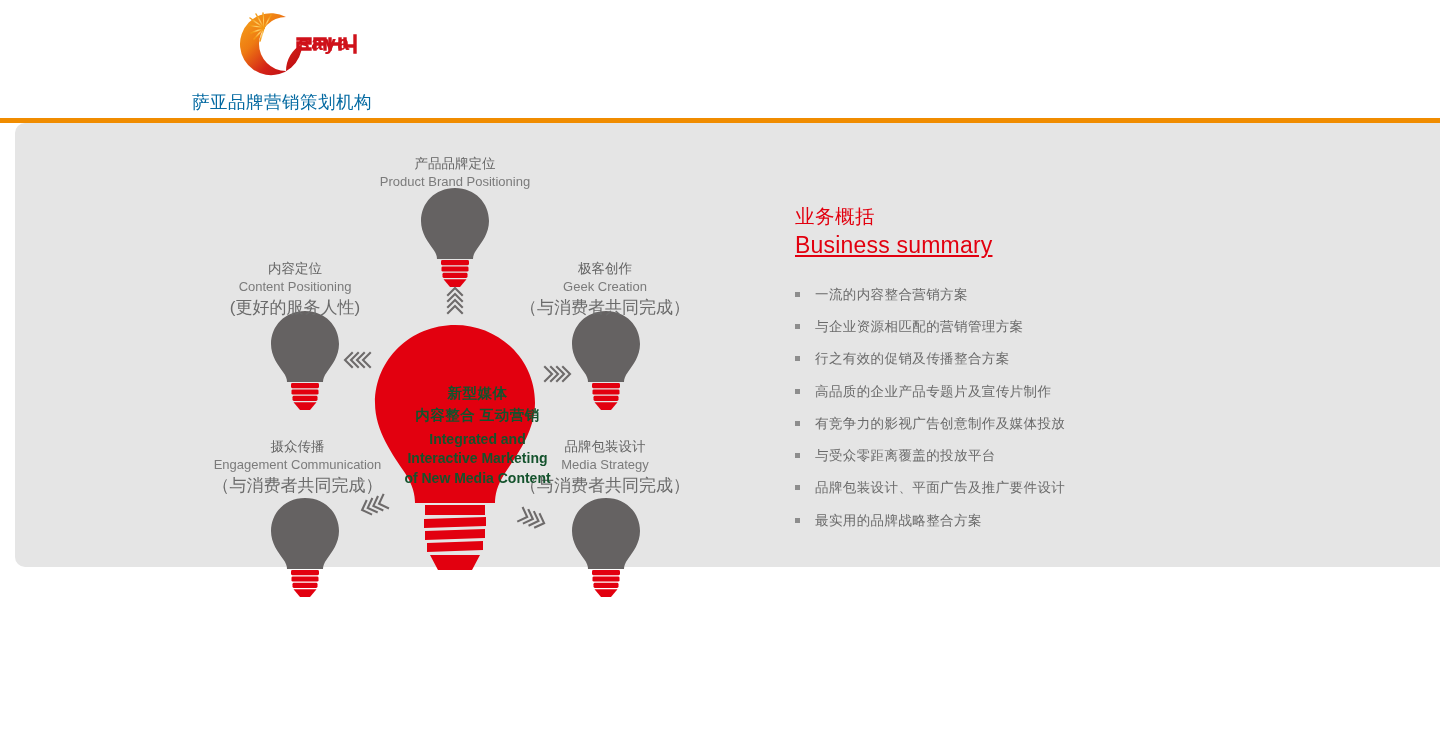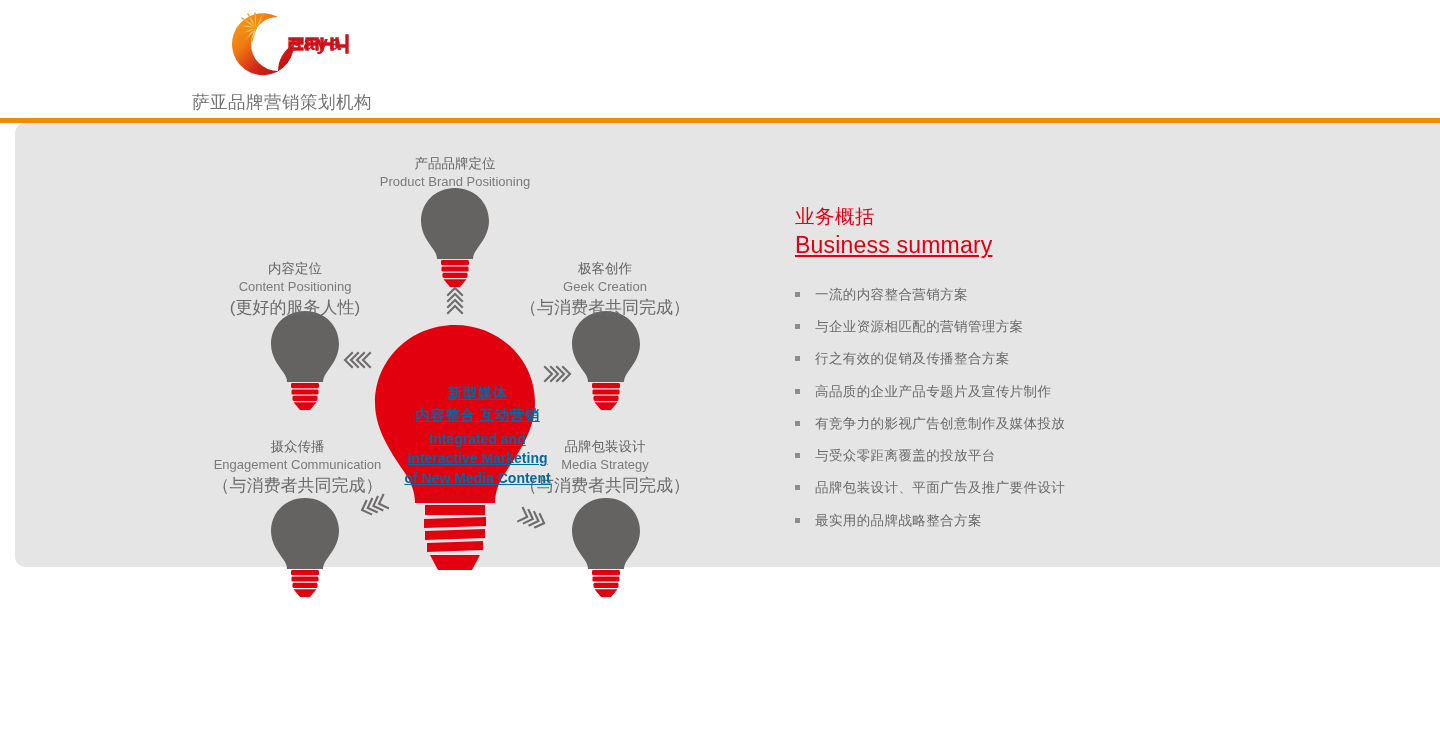--- a/index.html
+++ b/index.html
@@ -32,33 +32,33 @@
 
   .brand {
     position: absolute;
     left: 192px;
     top: 8px;
     width: 250px;
     height: 106px;
   }
   .brand-logo {
     position: absolute;
-    left: 40px;
+    left: 48px;
     top: 0px;
     width: 120px;
     height: 72px;
   }
   .brand-name {
     position: absolute;
     left: 0px;
     top: 82px;
     width: 250px;
     font-size: 17.5px;
     letter-spacing: 0.5px;
-    color: #737373;
+    color: #0369a1;
     white-space: nowrap;
   }
 
   .header-nav {
     position: absolute;
     right: 0;
     top: 0;
     width: 470px;
     height: 118px;
   }
@@ -125,23 +125,22 @@
   .lbl-right  { left: 310px; top: 127px; width: 280px; }
   .lbl-bleft  { left:   0px; top: 305px; width: 285px; }
   .lbl-bright { left: 310px; top: 305px; width: 280px; }
 
   .core-text {
     position: absolute;
     left: 245px;
     top: 250px;
     width: 155px;
     text-align: center;
-    color: #0369a1;
+    color: #14532d;
     pointer-events: none;
-    text-decoration: underline;
   }
   .core-cn1, .core-cn2 {
     display: block;
     font-size: 14.5px;
     font-weight: bold;
     line-height: 1.5;
     letter-spacing: 0.5px;
   }
   .core-en {
     display: block;

